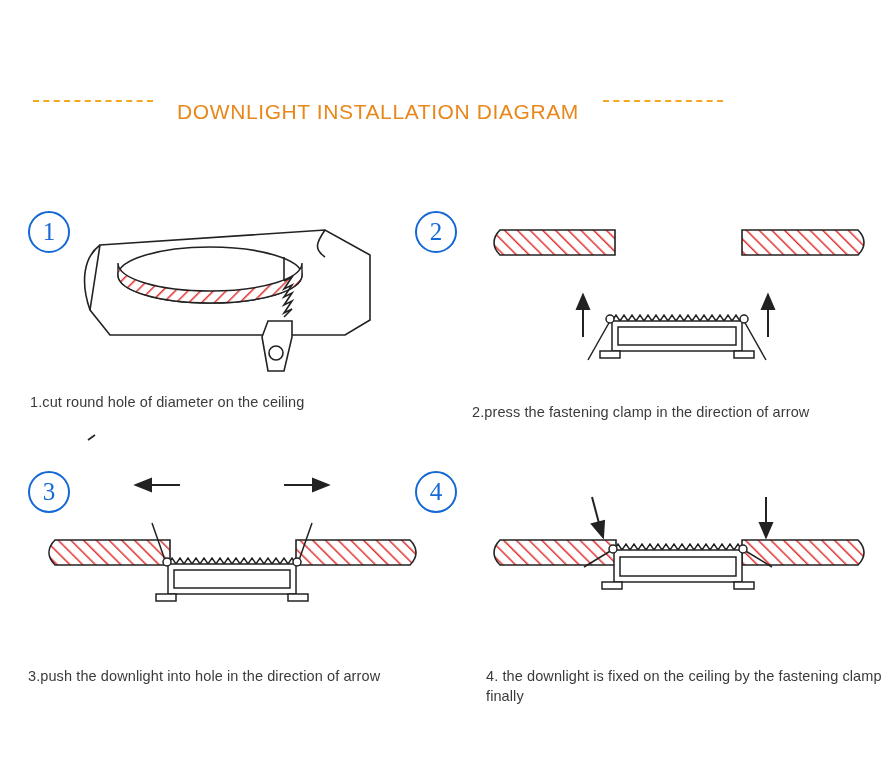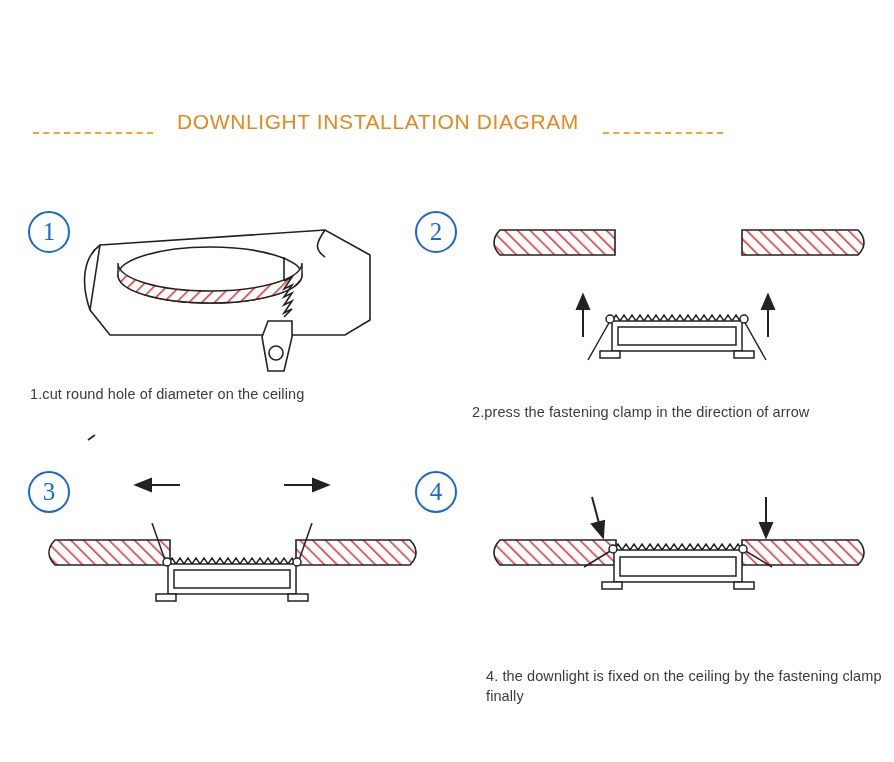--- a/index.html
+++ b/index.html
@@ -17,21 +17,21 @@
   }
 
   
   .title-row {
     position: absolute;
     top: 100px;
     left: 0;
     width: 756px;
     height: 34px;
     display: flex;
-    align-items: flex-end;
+    align-items: flex-start;
     justify-content: center;
   }
   .dash-left, .dash-right {
     height: 0;
     border-top: 2px dashed #f5a623;
     width: 120px;
   }
   .dash-left { margin-right: 24px; }
   .dash-right { margin-left: 24px; }
   .title-text {
@@ -105,21 +105,21 @@
   <div class="title-text">DOWNLIGHT INSTALLATION DIAGRAM</div>
   <div class="dash-right"></div>
 </div>
 
 <div class="steps">
 
   <div class="row">
 
     <div class="cell left">
       <div class="badge b1">1</div>
-      <div class="caption" style="left:30px; top:200px; width:400px;">1.cut round hole of diameter  on the ceiling</div>
+      <div class="caption" style="left:30px; top:208px; width:400px;">1.cut round hole of diameter  on the ceiling</div>
     </div>
 
     <div class="cell right">
       <div class="badge b2" style="left:-32px;">2</div>
       <div class="caption" style="left:25px; top:218px; width:430px;">2.press the fastening clamp in the direction of arrow</div>
     </div>
 
     <svg class="art" viewBox="0 0 894 260">
       <defs>
         <pattern id="hatch" width="9" height="9" patternUnits="userSpaceOnUse" patternTransform="rotate(45)">
@@ -183,20 +183,21 @@
         <line x1="768" y1="152" x2="768" y2="118" stroke-width="2"></line>
         <polygon points="768,110 762,124 774,124"></polygon>
       </g>
     </svg>
   </div>
 
   <div class="row">
 
     <div class="cell left">
       <div class="badge b3">3</div>
+      <div class="caption" style="left:28px; top:222px; width:420px;">3.push the downlight into hole in the direction of arrow</div>
     </div>
 
     <div class="cell right">
       <div class="badge b4" style="left:-32px;">4</div>
       <div class="caption" style="left:39px; top:222px; width:420px;">4. the downlight is fixed on the ceiling by the fastening clamp finally</div>
     </div>
 
     <svg class="art" viewBox="0 0 894 260">
 
       <g>

